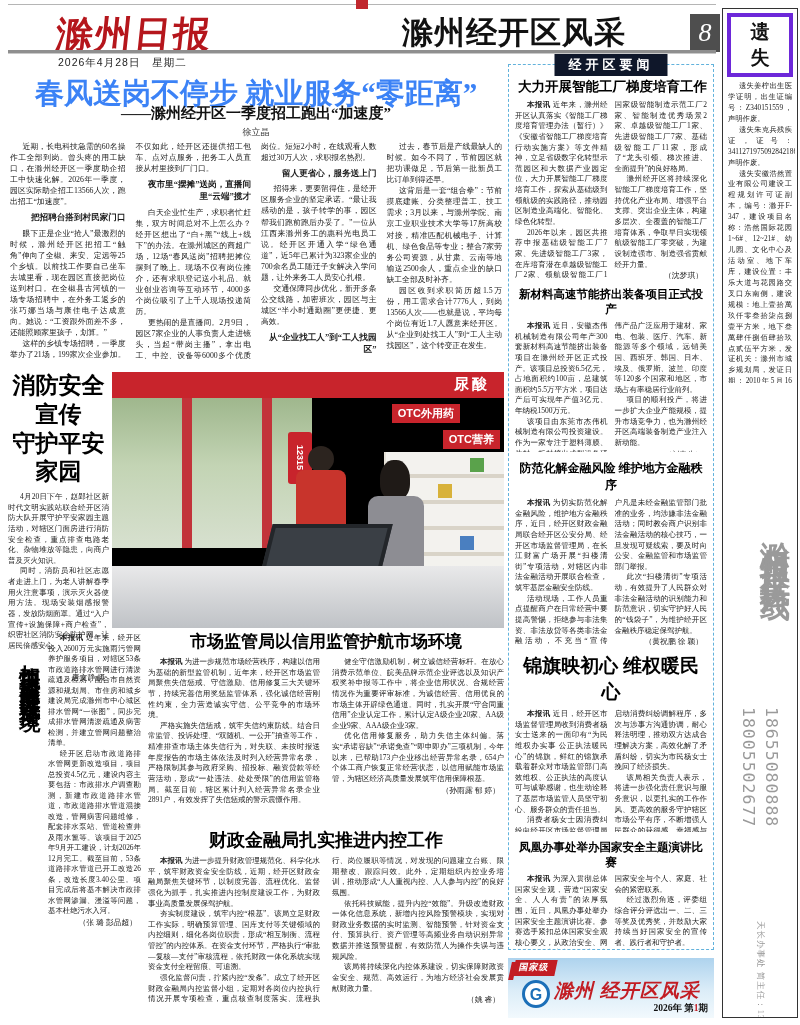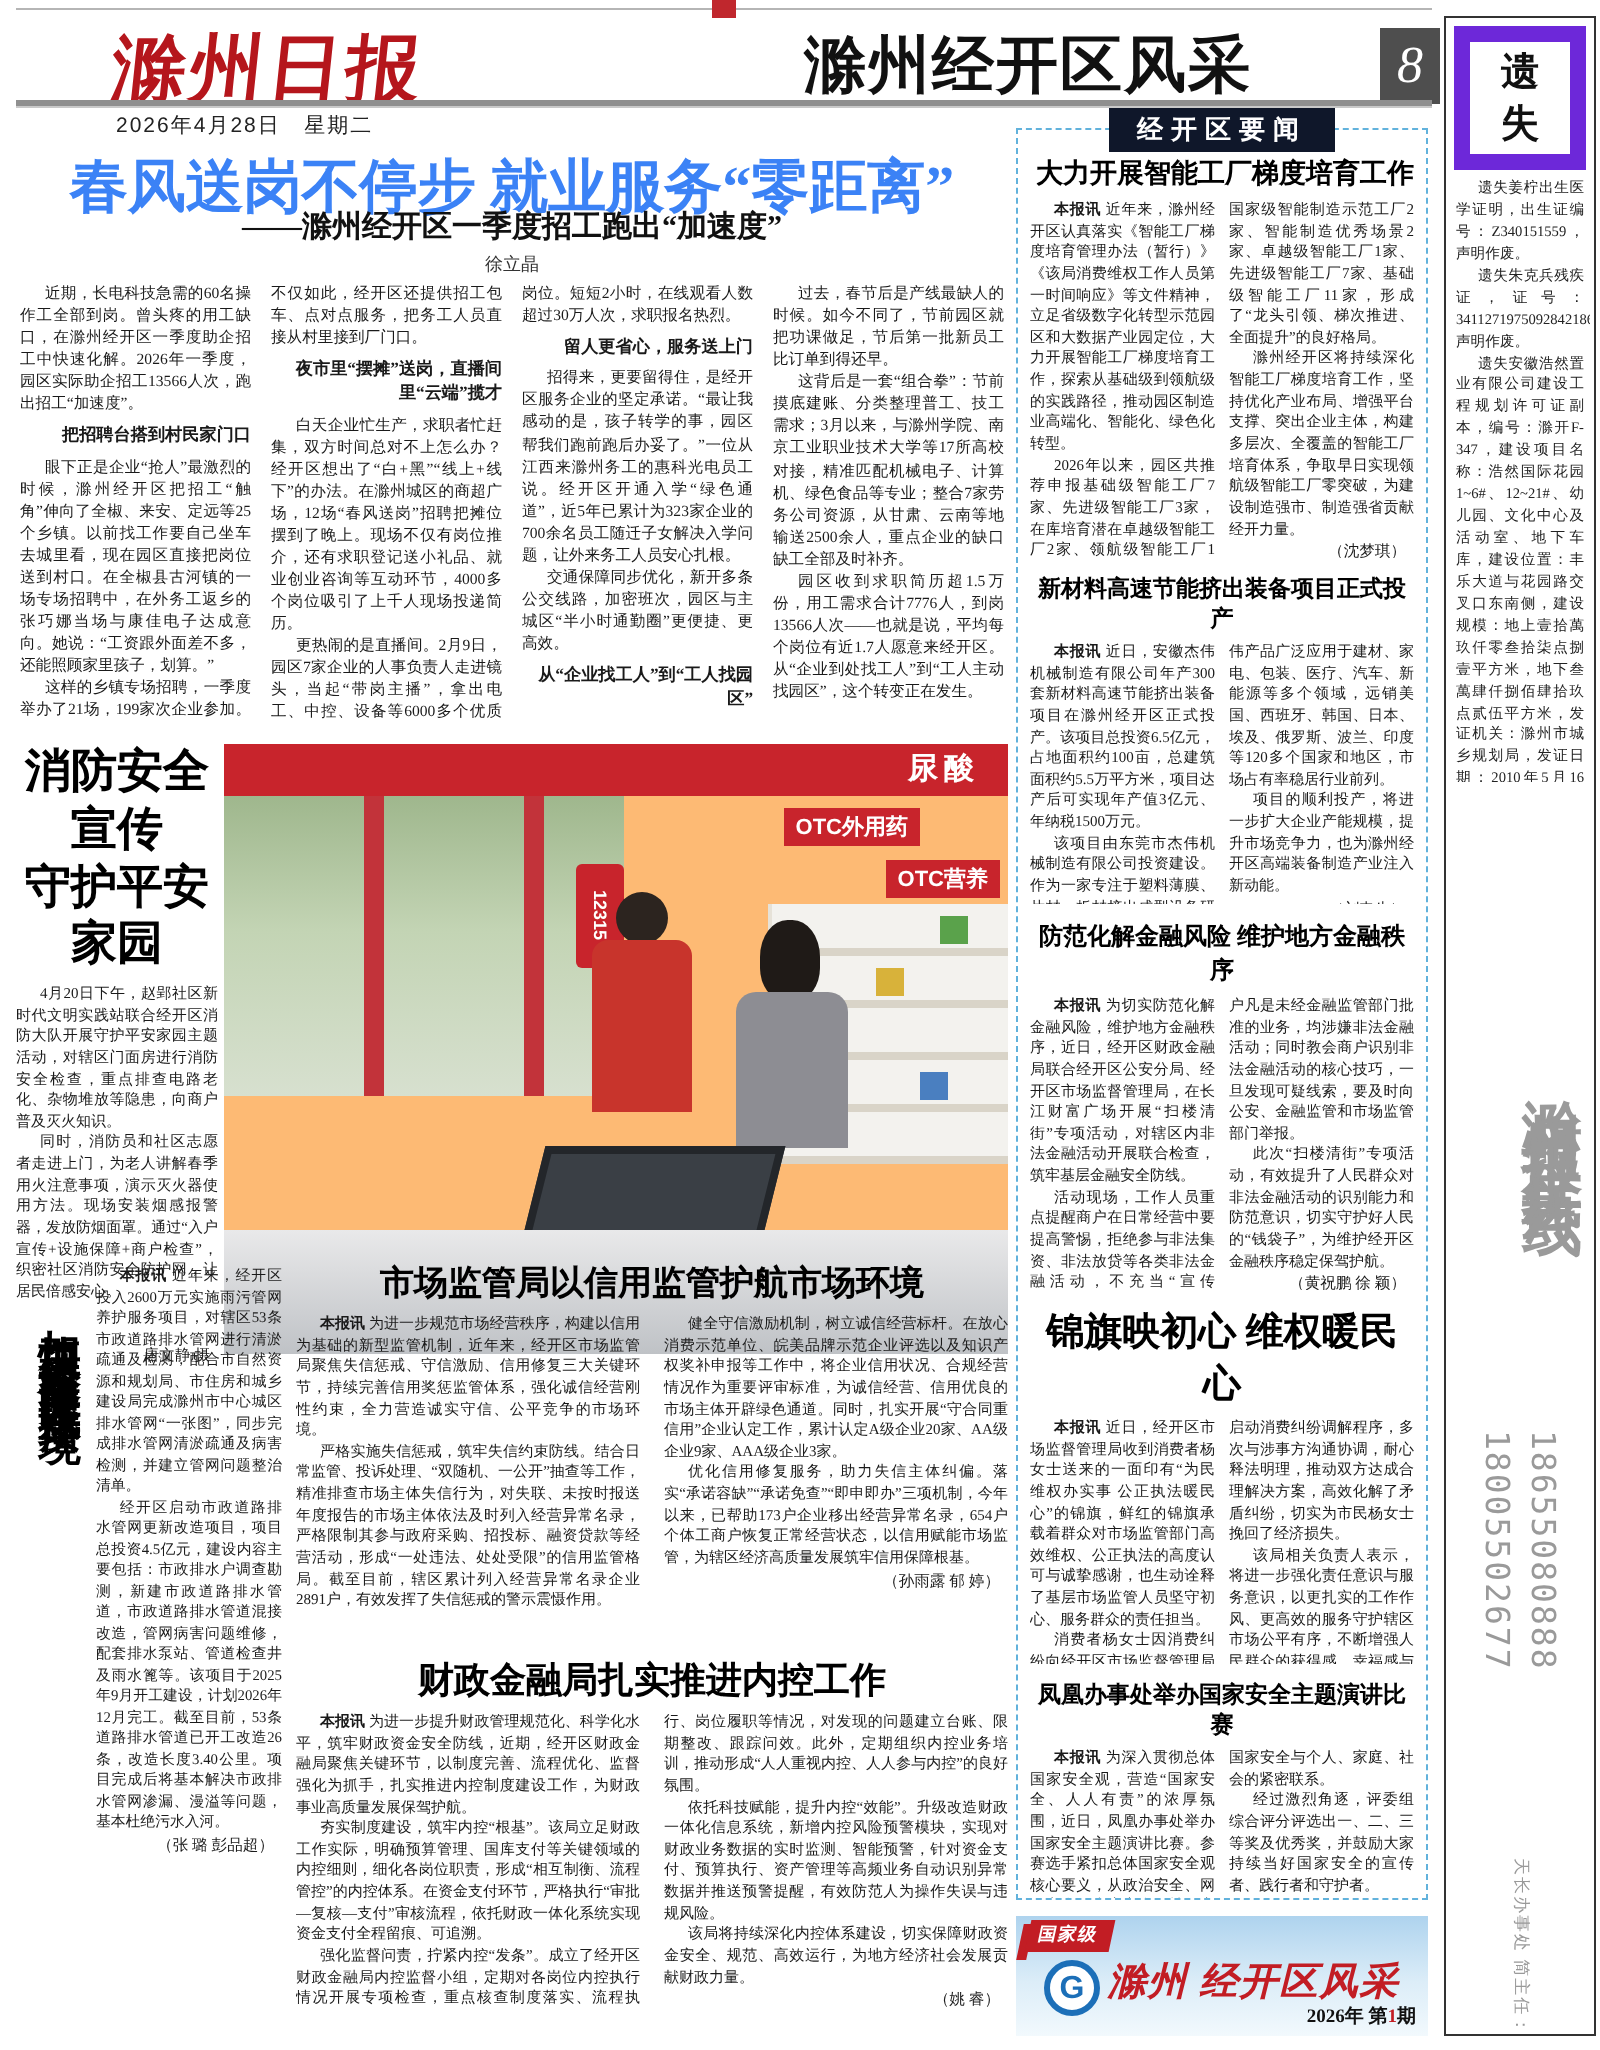--- a/index.html
+++ b/index.html
@@ -35,21 +35,21 @@
   .body-sm p { text-indent:1.6em; }
   .byline { text-align:right; font-size:7.8px; padding-right:4px; }
   .lede { font-weight:bold; }
 
   
   .fire { left:8px; top:372px; width:101px; height:258px; }
   .fire .art-hl { font-size:23px; line-height:1.25; margin-bottom:5px; }
   .fire .body-sm { height:180px; }
 
   
-  .photo { left:112px; top:372px; width:392px; height:305px; background:#fdba74; overflow:hidden;
+  .photo { left:112px; top:372px; width:392px; height:256px; background:#000000; overflow:hidden;
            font-family:"Liberation Sans",sans-serif; }
   .ph-window { position:absolute; left:0; top:26px; width:200px; height:150px;
                background:linear-gradient(180deg,#9fb78d 0%,#c3d4b4 45%,#d7e0cf 100%); }
   .ph-frame { position:absolute; left:70px; top:26px; width:10px; height:150px; background:#c2333a; }
   .ph-frame2 { position:absolute; left:150px; top:26px; width:10px; height:150px; background:#c2333a; }
   .ph-band { position:absolute; left:0; top:0; width:392px; height:26px; background:#c8242c; color:#fff;
              font-weight:bold; font-size:15px; text-align:right; padding:3px 14px 0 0; letter-spacing:3px; }
   .ph-12315 { position:absolute; left:176px; top:60px; width:24px; height:52px; background:#c8242c;
               color:#fff; font-size:9px; font-weight:bold; writing-mode:vertical-rl; text-align:center;
               line-height:24px; border-radius:3px; }
@@ -107,21 +107,21 @@
   .banner-logo { position:absolute; left:14px; top:22px; width:28px; height:28px; border-radius:50%;
                  background:#fff; border:3px solid #1c6fb8; color:#1c6fb8; font-weight:bold; font-size:16px;
                  text-align:center; line-height:23px; font-family:"Liberation Sans",sans-serif; }
   .banner-title { position:absolute; left:46px; top:20px; color:#c21d24; font-size:19px; font-weight:bold;
                   font-style:italic; letter-spacing:1px; white-space:nowrap; }
   .banner-issue { position:absolute; right:6px; bottom:3px; font-size:9.5px; color:#111; font-weight:bold; }
   .banner-issue .num { color:#c21d24; }
 
   
   .sidebar { left:722px; top:8px; width:76px; height:1010px; border:1px solid #333; padding:3px 2px; overflow:hidden; }
-  .lost-head { border:8px solid #6d28d9; margin:1px 2px 4px 2px; text-align:center; font-size:19px;
+  .lost-head { border:4px solid #6d28d9; margin:1px 2px 4px 2px; text-align:center; font-size:19px;
                font-weight:bold; letter-spacing:7px; padding:2px 0 2px 7px; color:#111; }
   .notices { font-size:7.3px; line-height:1.5; text-align:justify; color:#222; padding:0 3px; height:302px; overflow:hidden; }
   .notices p { text-indent:1.5em; }
   .hotline { height:316px; writing-mode:vertical-rl; font-size:30px; font-weight:bold; color:#9a9a9a;
              letter-spacing:6px; margin:4px auto 0 auto; text-align:center; width:100%; }
   .phones { height:208px; display:flex; flex-direction:row-reverse; justify-content:center; gap:4px; margin-top:4px; }
   .phones span { writing-mode:vertical-rl; font-size:16.5px; color:#9a9a9a; letter-spacing:1px;
                  font-family:"DejaVu Sans Mono",monospace; }
   .agent { height:164px; writing-mode:vertical-rl; text-orientation:sideways; font-size:8.5px; color:#999;
            margin:6px auto 0 auto; letter-spacing:1px; }
@@ -229,21 +229,21 @@
     </div>
   </div>
 
   <div class="abs bluebox">
     <div class="bluebox-label">经开区要闻</div>
 
     <div class="bb-art bb1">
       <div class="art-hl">大力开展智能工厂梯度培育工作</div>
       <div class="cols2 body-sm">
         <p><span class="lede">本报讯</span>
-          <span>近年来，滁州经开区认真落实《智能工厂梯度培育管理办法（暂行）》《该局消费维权工作人员第一时间响应》等文件精神，立足省级数字化转型示范园区和大数据产业园定位，大力开展智能工厂梯度培育工作，探索从基础级到领航级的实践路径，推动园区制造业高端化、智能化、绿色化转型。</span></p>
+          <span>近年来，滁州经开区认真落实《智能工厂梯度培育管理办法（暂行）》《安徽省智能工厂梯度培育行动实施方案》等文件精神，立足省级数字化转型示范园区和大数据产业园定位，大力开展智能工厂梯度培育工作，探索从基础级到领航级的实践路径，推动园区制造业高端化、智能化、绿色化转型。</span></p>
         <p>2026年以来，园区共推荐申报基础级智能工厂7家、先进级智能工厂3家，在库培育潜在卓越级智能工厂2家、领航级智能工厂1家。截至目前，园区已建成国家级智能制造示范工厂2家、智能制造优秀场景2家、卓越级智能工厂1家、先进级智能工厂7家、基础级智能工厂11家，形成了“龙头引领、梯次推进、全面提升”的良好格局。</p>
         <p>滁州经开区将持续深化智能工厂梯度培育工作，坚持优化产业布局、增强平台支撑、突出企业主体，构建多层次、全覆盖的智能工厂培育体系，争取早日实现领航级智能工厂零突破，为建设制造强市、制造强省贡献经开力量。</p>
         <div class="byline">（沈梦琪）</div>
       </div>
     </div>
 
     <div class="bb-art bb2">
       <div class="art-hl">新材料高速节能挤出装备项目正式投产</div>
       <div class="cols2 body-sm">
         <p><span class="lede">本报讯</span>

